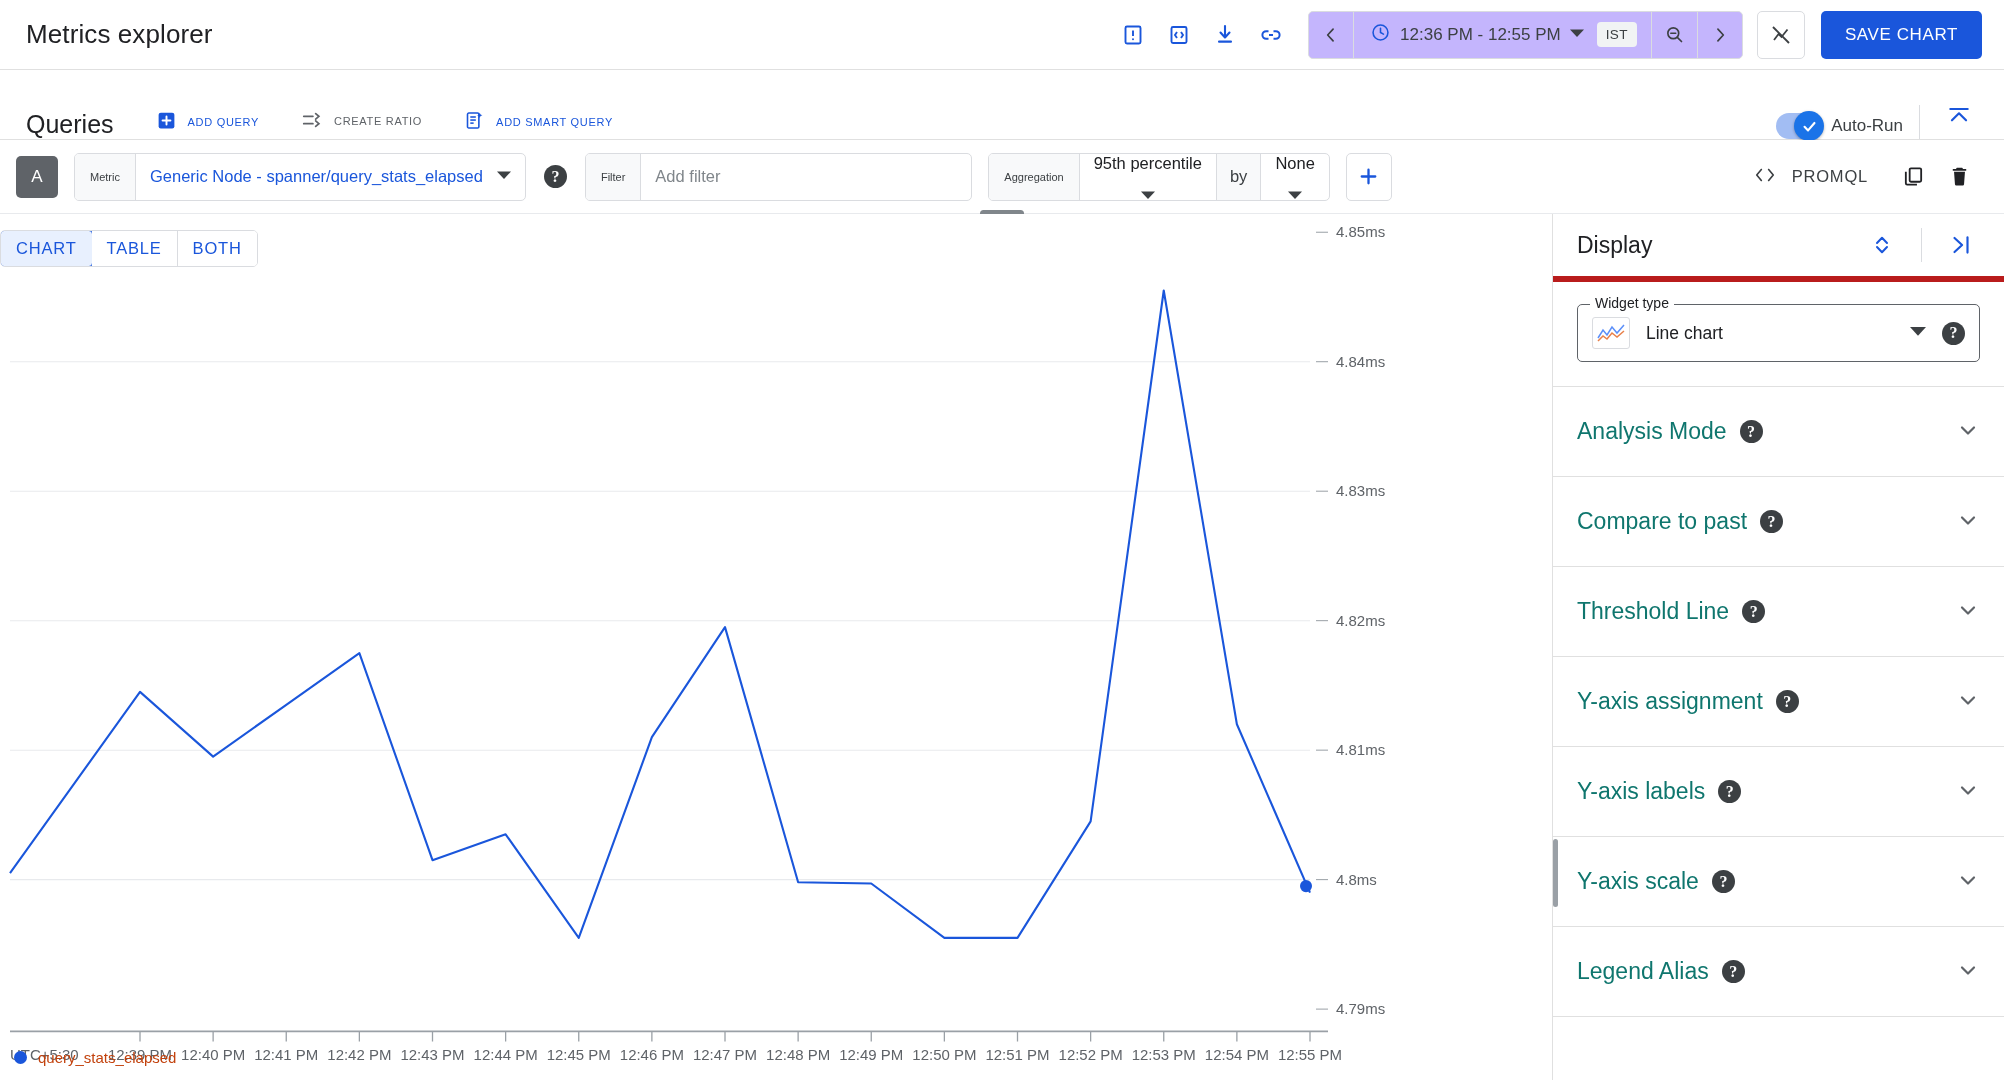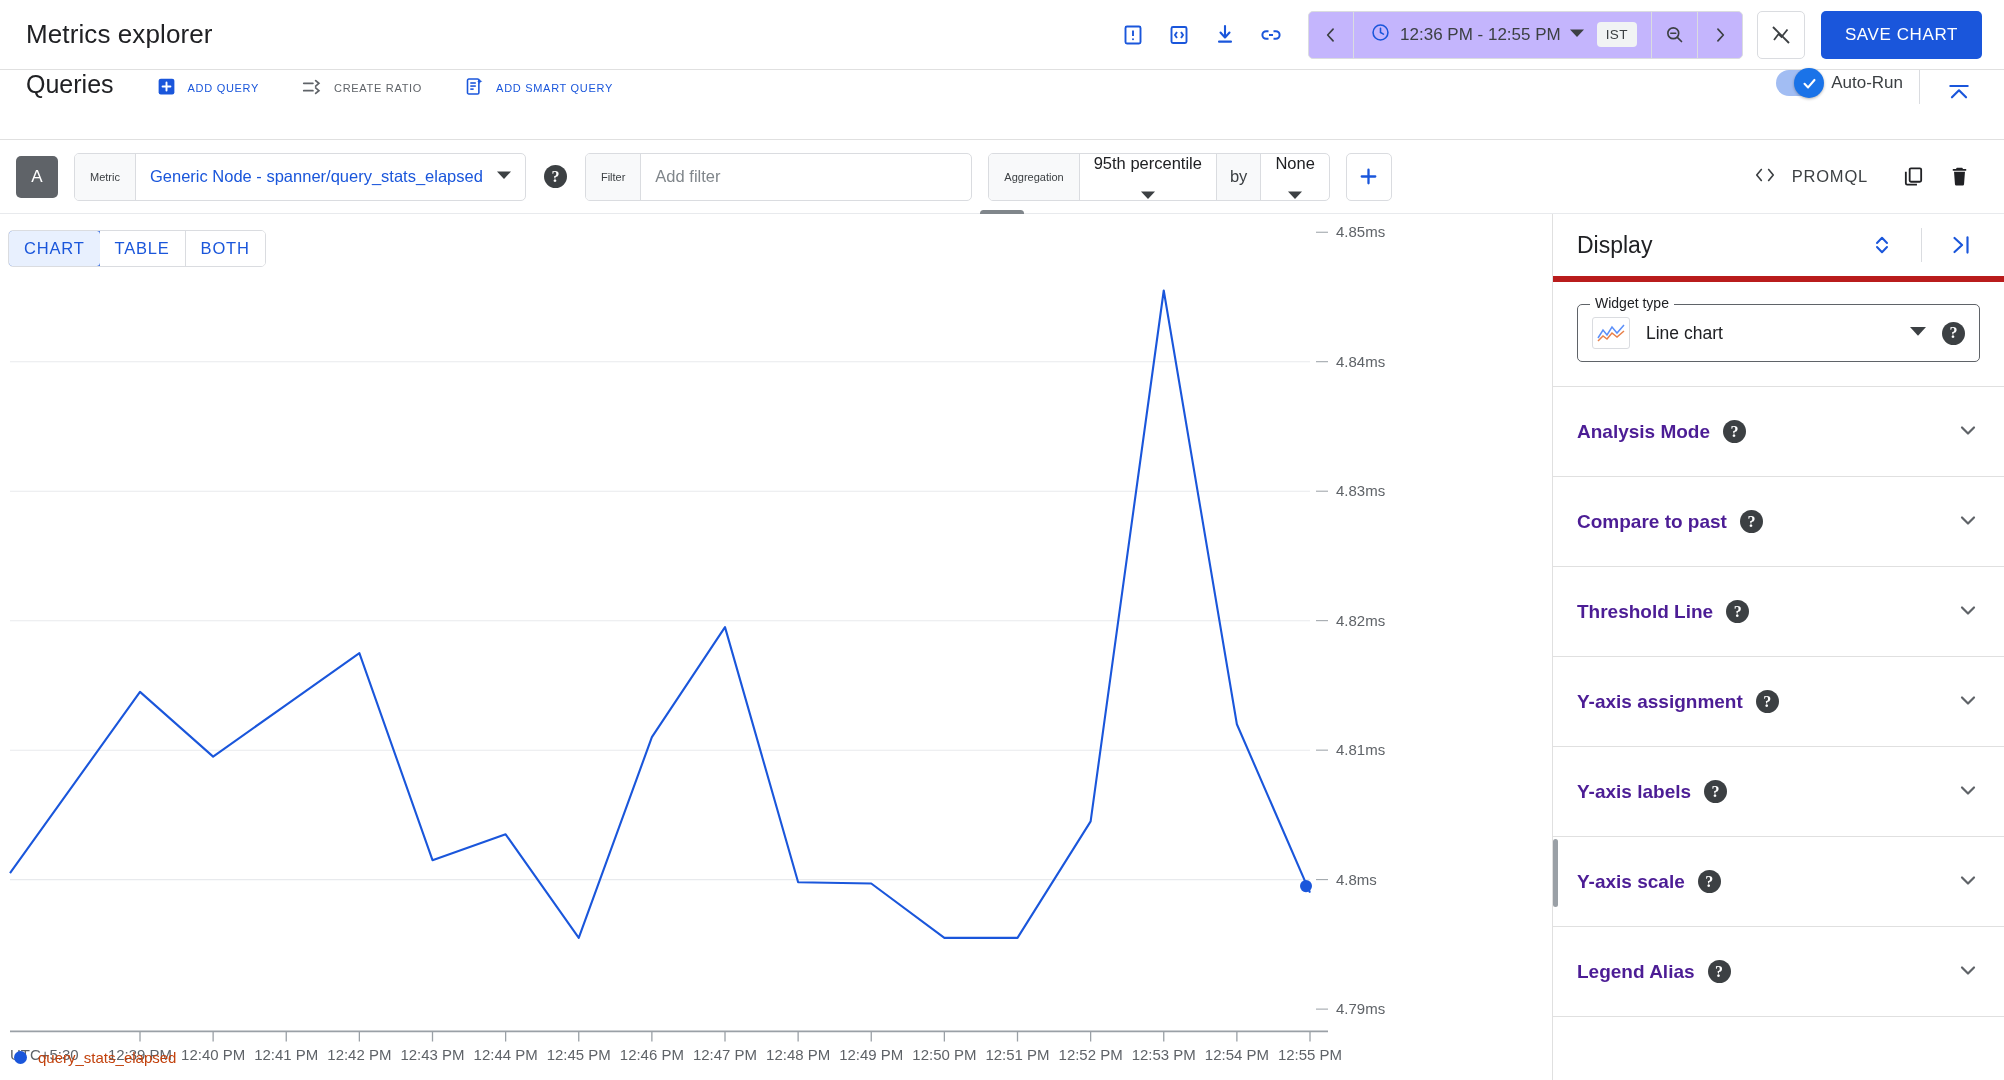--- a/index.html
+++ b/index.html
@@ -55,21 +55,21 @@
   .save-btn {
     margin-left: 16px; background: #1a56db; color: #fff;
     font-size: 17px; font-weight: 500; letter-spacing: .6px;
     height: 48px; padding: 0 24px; border: none; border-radius: 5px;
     cursor: pointer; font-family: inherit;
   }
 
   
   .queriesbar {
     height: 70px; flex: 0 0 70px;
-    display: flex; align-items: flex-start; padding: 0 22px 0 26px;
+    display: flex; align-items: flex-end; padding: 0 22px 0 26px;
     border-bottom: 1px solid #e0e0e0; background: #fff;
   }
   .queries-title { font-size: 25px; font-weight: 400; color: #202124; margin-right: 40px; }
   .txt-btn {
     display: flex; align-items: center; gap: 11px;
     font-size: 11px; font-weight: 500; letter-spacing: .7px;
     color: #1a56db; cursor: pointer; margin-right: 38px;
     background: none; border: none; font-family: inherit; padding: 6px 2px;
   }
   .txt-btn.grey { color: #5f6368; }
@@ -140,21 +140,21 @@
     position: absolute; bottom: -4px; left: 50%; transform: translateX(-50%);
     width: 44px; height: 7px; border-radius: 4px; background: #80868b; cursor: ns-resize;
   }
 
   
   .body { flex: 1 1 auto; display: flex; min-height: 0; }
 
   .chartpane { flex: 1 1 auto; position: relative; min-width: 0; background: #fff; }
 
   .viewtabs {
-    position: absolute; top: 16px; left: 8px; z-index: 5;
+    position: absolute; top: 16px; left: 0; z-index: 5;
     display: flex; border: 1px solid #dadce0; border-radius: 5px; overflow: hidden;
     background: #fff;
   }
   .viewtabs .tab {
     font-size: 16.5px; letter-spacing: .8px; color: #1a56db;
     padding: 8px 15px; cursor: pointer; border-right: 1px solid #dadce0; background: #fff;
   }
   .viewtabs .tab:last-child { border-right: none; }
   .viewtabs .tab.active { background: #e8f0fe; border: 1px solid #1a56db; border-radius: 4px; margin: -1px; }
 
@@ -190,21 +190,21 @@
   }
   .wt-thumb {
     width: 38px; height: 32px; border: 1px solid #dadce0; border-radius: 3px;
     display: flex; align-items: center; justify-content: center; flex: 0 0 auto;
   }
   .wt-label { font-size: 17.5px; color: #202124; flex: 1 1 auto; }
   .side-row {
     height: 90px; display: flex; align-items: center; padding: 0 24px;
     border-bottom: 1px solid #e0e0e0; cursor: pointer; gap: 13px;
   }
-  .side-row .rl { font-size: 19px; font-weight: 700; color: #4c1d95; }
+  .side-row .rl { font-size: 23px; font-weight: 400; color: #0f766e; }
   .side-row .chev { margin-left: auto; color: #5f6368; }
   .side-scroll-ind {
     position: absolute; left: 0; width: 5px; height: 68px; background: #9aa0a6;
     border-radius: 3px;
   }
 </style>
 </head>
 <body>
 
 <div class="app">

